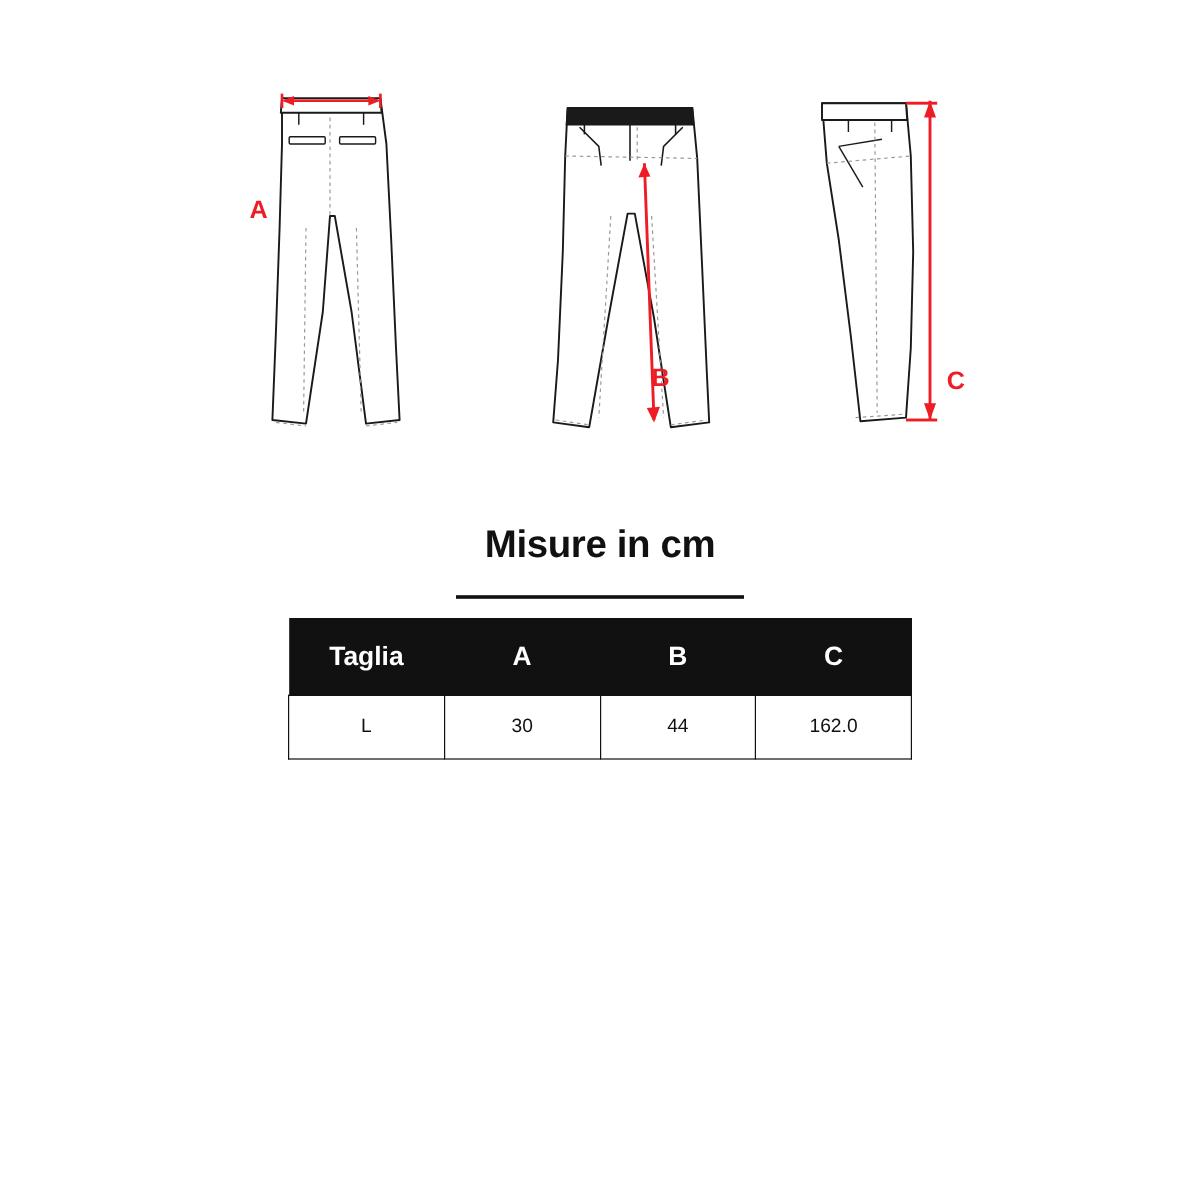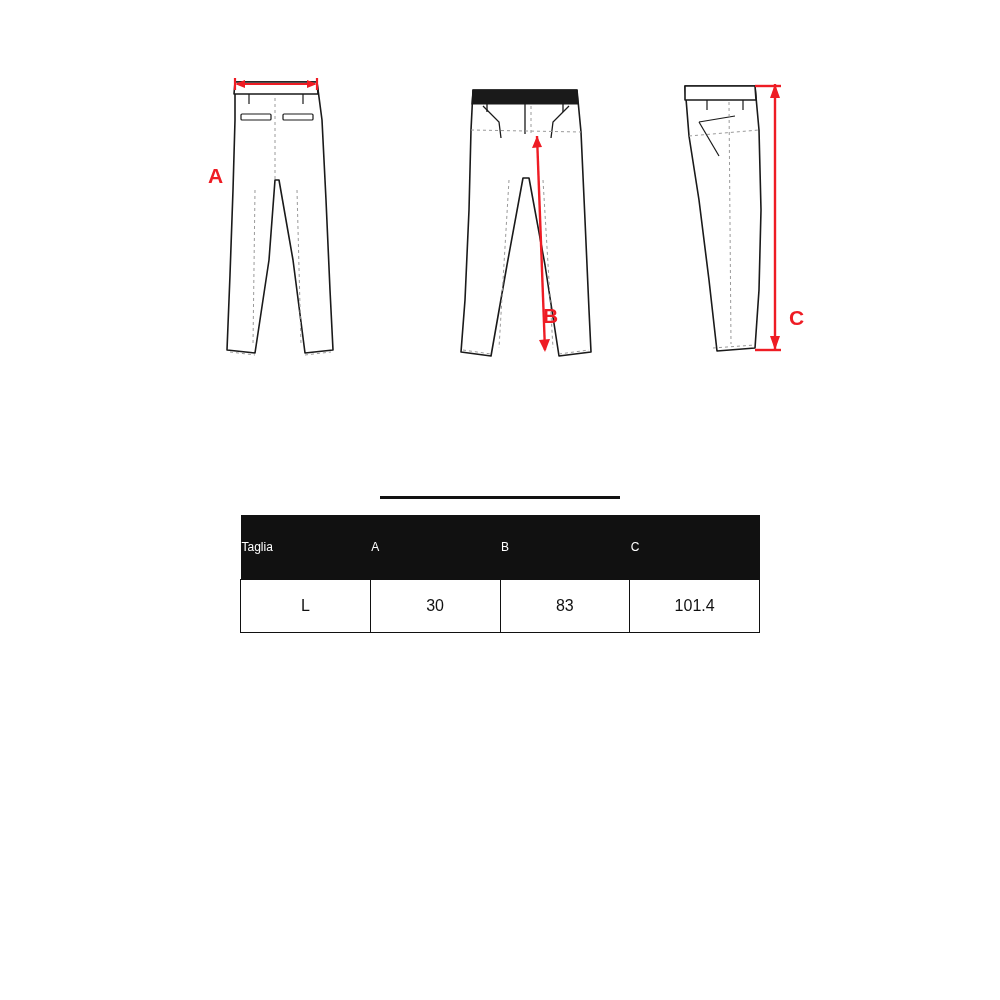--- a/index.html
+++ b/index.html
@@ -69,24 +69,24 @@
     position: absolute;
     top: 515px;
     left: 240px;
     width: 520px;
     border-collapse: collapse;
     table-layout: fixed;
   }
   .size-table thead th {
     background: #111111;
     color: #ffffff;
-    font-size: 12px;
-    font-weight: normal;
+    font-size: 22px;
+    font-weight: bold;
     height: 62px;
-    text-align: left;
+    text-align: center;
     border: none;
   }
   .size-table tbody td {
     height: 50px;
     text-align: center;
     font-size: 16px;
     color: #111111;
     border: 1px solid #111111;
     background: #ffffff;
   }
@@ -187,34 +187,35 @@
         <polygon points="120,24 115,38 125,38"></polygon>
         <polygon points="120,290 115,276 125,276"></polygon>
       </g>
     </svg>
 
     <span class="measure-label" id="label-a">A</span>
     <span class="measure-label" id="label-b">B</span>
     <span class="measure-label" id="label-c">C</span>
   </div>
 
+  <div class="title">Misure in cm</div>
   <div class="title-rule"></div>
 
   <table class="size-table">
     <thead>
       <tr>
         <th>Taglia</th>
         <th>A</th>
         <th>B</th>
         <th>C</th>
       </tr>
     </thead>
     <tbody>
       <tr>
         <td>L</td>
         <td>30</td>
-        <td>83</td>
-        <td>101.4</td>
+        <td>44</td>
+        <td>162.0</td>
       </tr>
     </tbody>
   </table>
 
 </div>
 
 </body></html>

